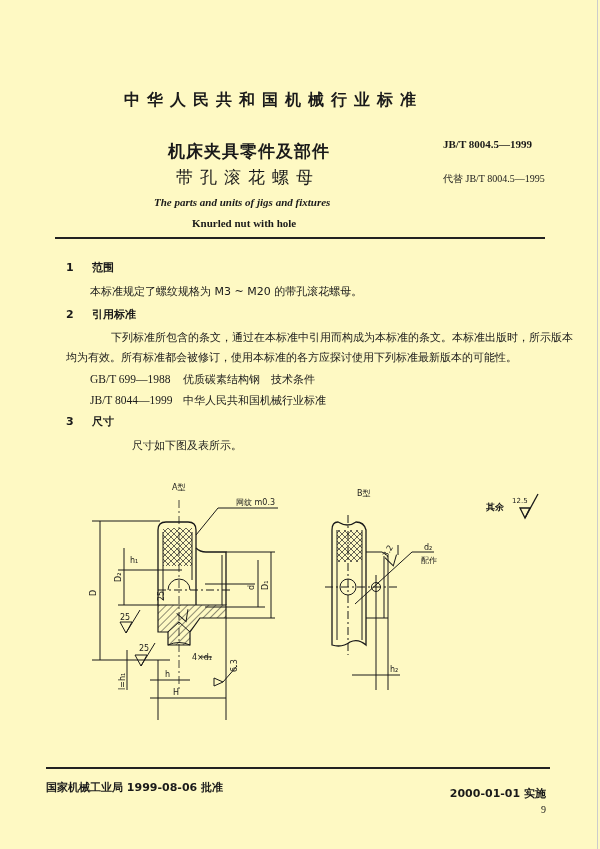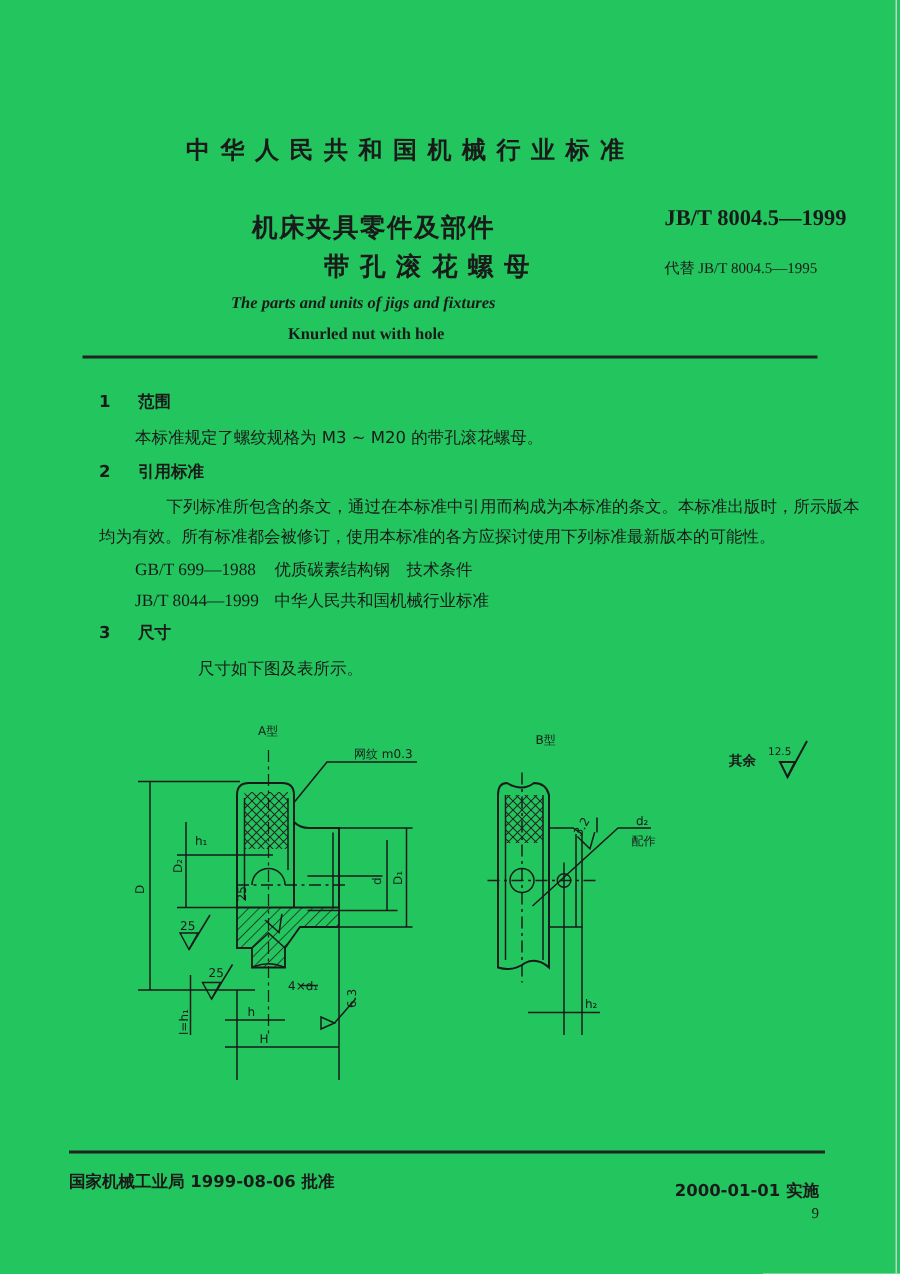--- a/index.html
+++ b/index.html
@@ -1,26 +1,26 @@
 <!DOCTYPE html>
 <html><head>
   <meta charset="utf-8">
   <style>
     html, body { margin: 0; padding: 0; background: #fff; }
     body { width: 600px; height: 849px; position: relative; overflow: hidden;
            font-family: "DejaVu Serif", serif; color: #1a1a1a; }
-    .page { position: absolute; inset: 0; background: #22c55e; }
+    .page { position: absolute; inset: 0; background: #fef9c3; }
     .right-edge { position: absolute; right: 2px; top: 0; width: 1px; height: 849px; background: #ccc; }
     .abs { position: absolute; white-space: nowrap; }
     .org { left: 124px; top: 90px; font-size: 16px; letter-spacing: 7px; font-weight: bold; font-family: "DejaVu Sans", sans-serif; }
     .title1 { left: 168px; top: 140px; font-size: 17px; font-weight: bold; font-family: "DejaVu Sans", sans-serif; letter-spacing: 1px; }
-    .title2 { left: 176px; top: 166px; font-size: 17px; font-weight: bold; font-family: "DejaVu Sans", sans-serif; letter-spacing: 7px; margin-left: 40px; }
+    .title2 { left: 176px; top: 166px; font-size: 17px; font-weight: normal; font-family: "DejaVu Sans", sans-serif; letter-spacing: 7px; }
     .en1 { left: 154px; top: 196px; font-size: 11px; font-weight: bold; font-family: "Liberation Serif", serif; font-style: italic; }
     .en2 { left: 192px; top: 217px; font-size: 11px; font-weight: bold; font-family: "Liberation Serif", serif; text-align: center; }
-    .stdno { left: 443px; top: 138px; font-size: 15px; font-weight: bold; font-family: "Liberation Serif", serif; }
+    .stdno { left: 443px; top: 138px; font-size: 11px; font-weight: bold; font-family: "Liberation Serif", serif; }
     .replaces { left: 443px; top: 172px; font-size: 10px; font-family: Liberation Serif, serif; }
     .hr-top { position: absolute; left: 55px; top: 237px; width: 490px; height: 2px; background: #222; }
     .hr-bottom { position: absolute; left: 46px; top: 767px; width: 504px; height: 2px; background: #222; }
     .sec { font-size: 11px; font-weight: bold; font-family: "DejaVu Sans", sans-serif; }
     .sec .num { display: inline-block; width: 26px; }
     .body-text { font-size: 11px; font-family: "DejaVu Sans", sans-serif; }
     .ref-code { display: inline-block; width: 93px; font-family: "Liberation Serif", serif; font-size: 11.5px; }
     .footer-left { left: 46px; top: 780px; font-size: 11px; font-weight: bold; font-family: "DejaVu Sans", sans-serif; }
     .footer-right { right: 54px; top: 786px; font-size: 11px; font-weight: bold; font-family: "DejaVu Sans", sans-serif; }
     .page-num { right: 54px; top: 804px; font-size: 10px; font-family: "Liberation Serif", serif; }

